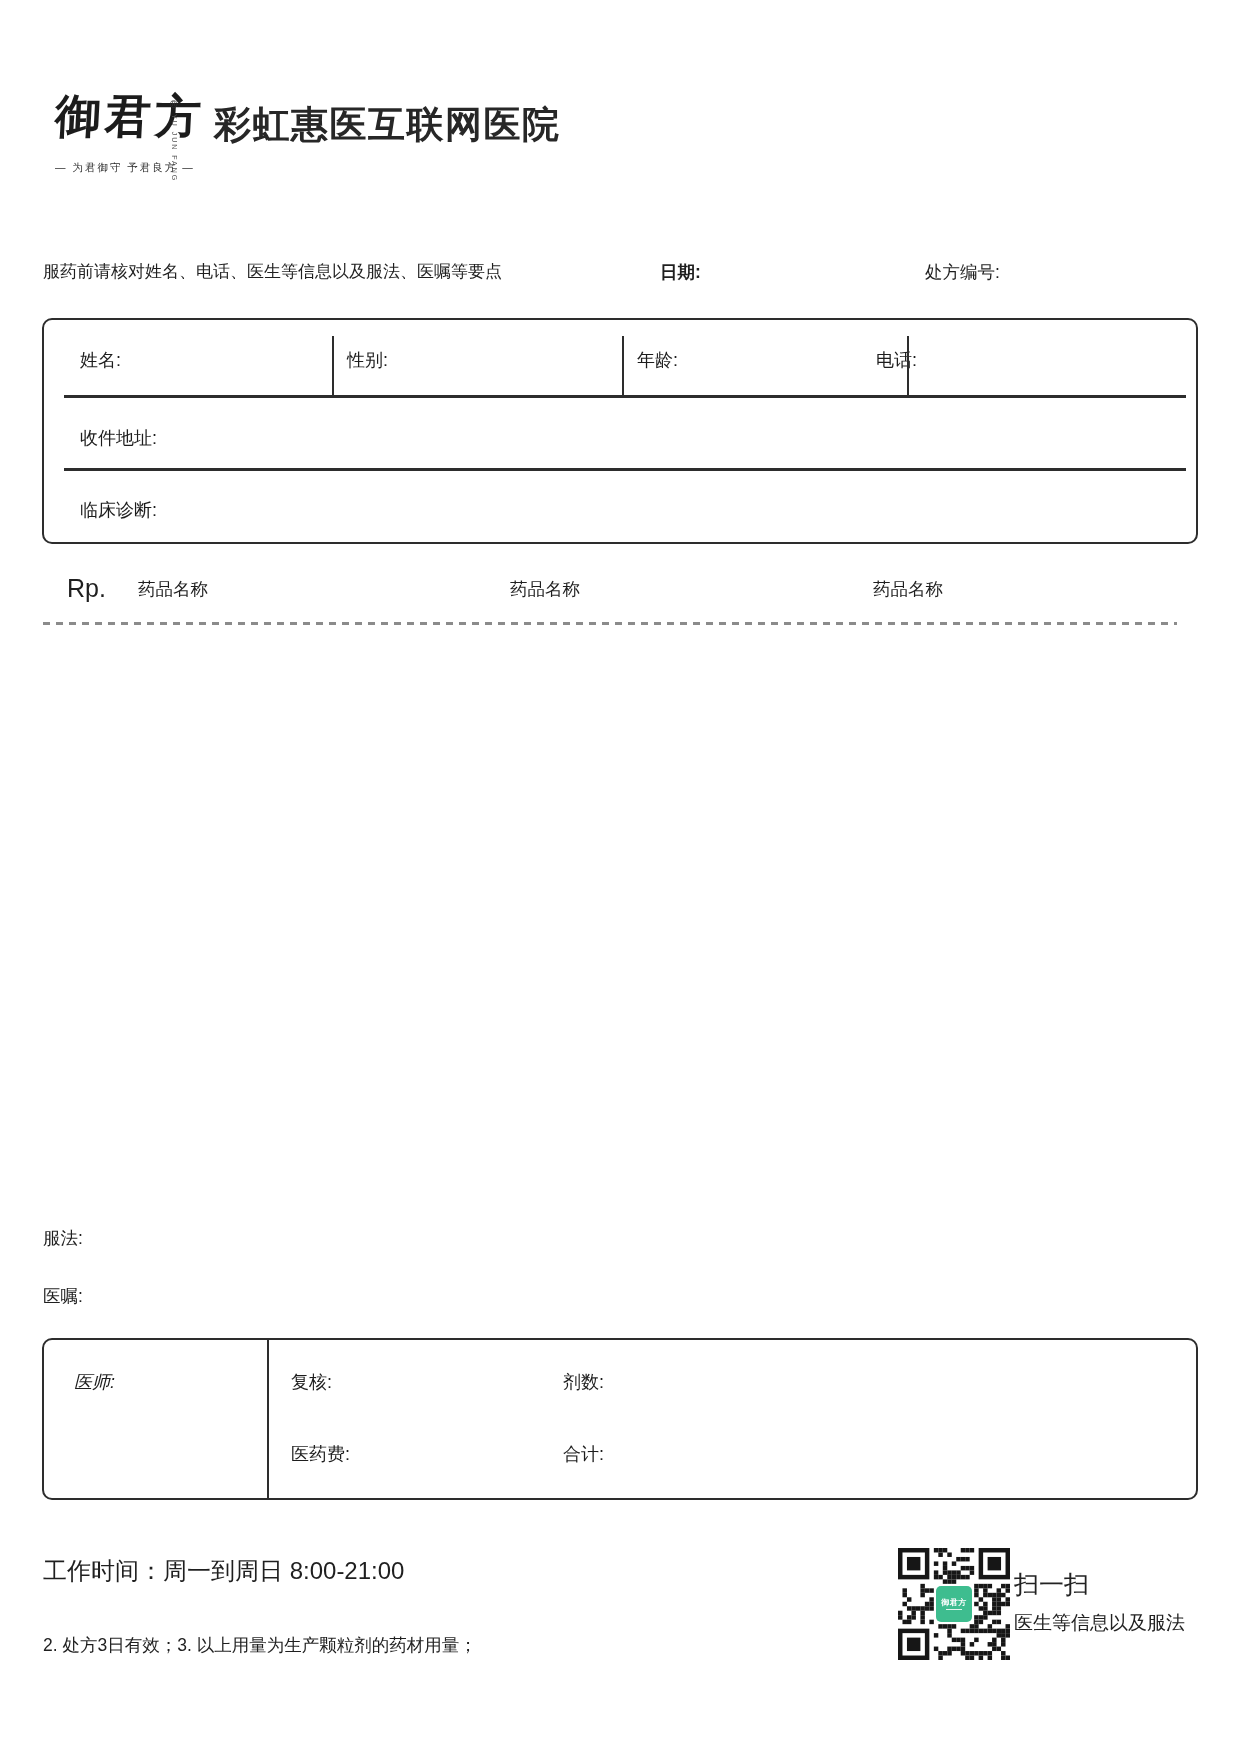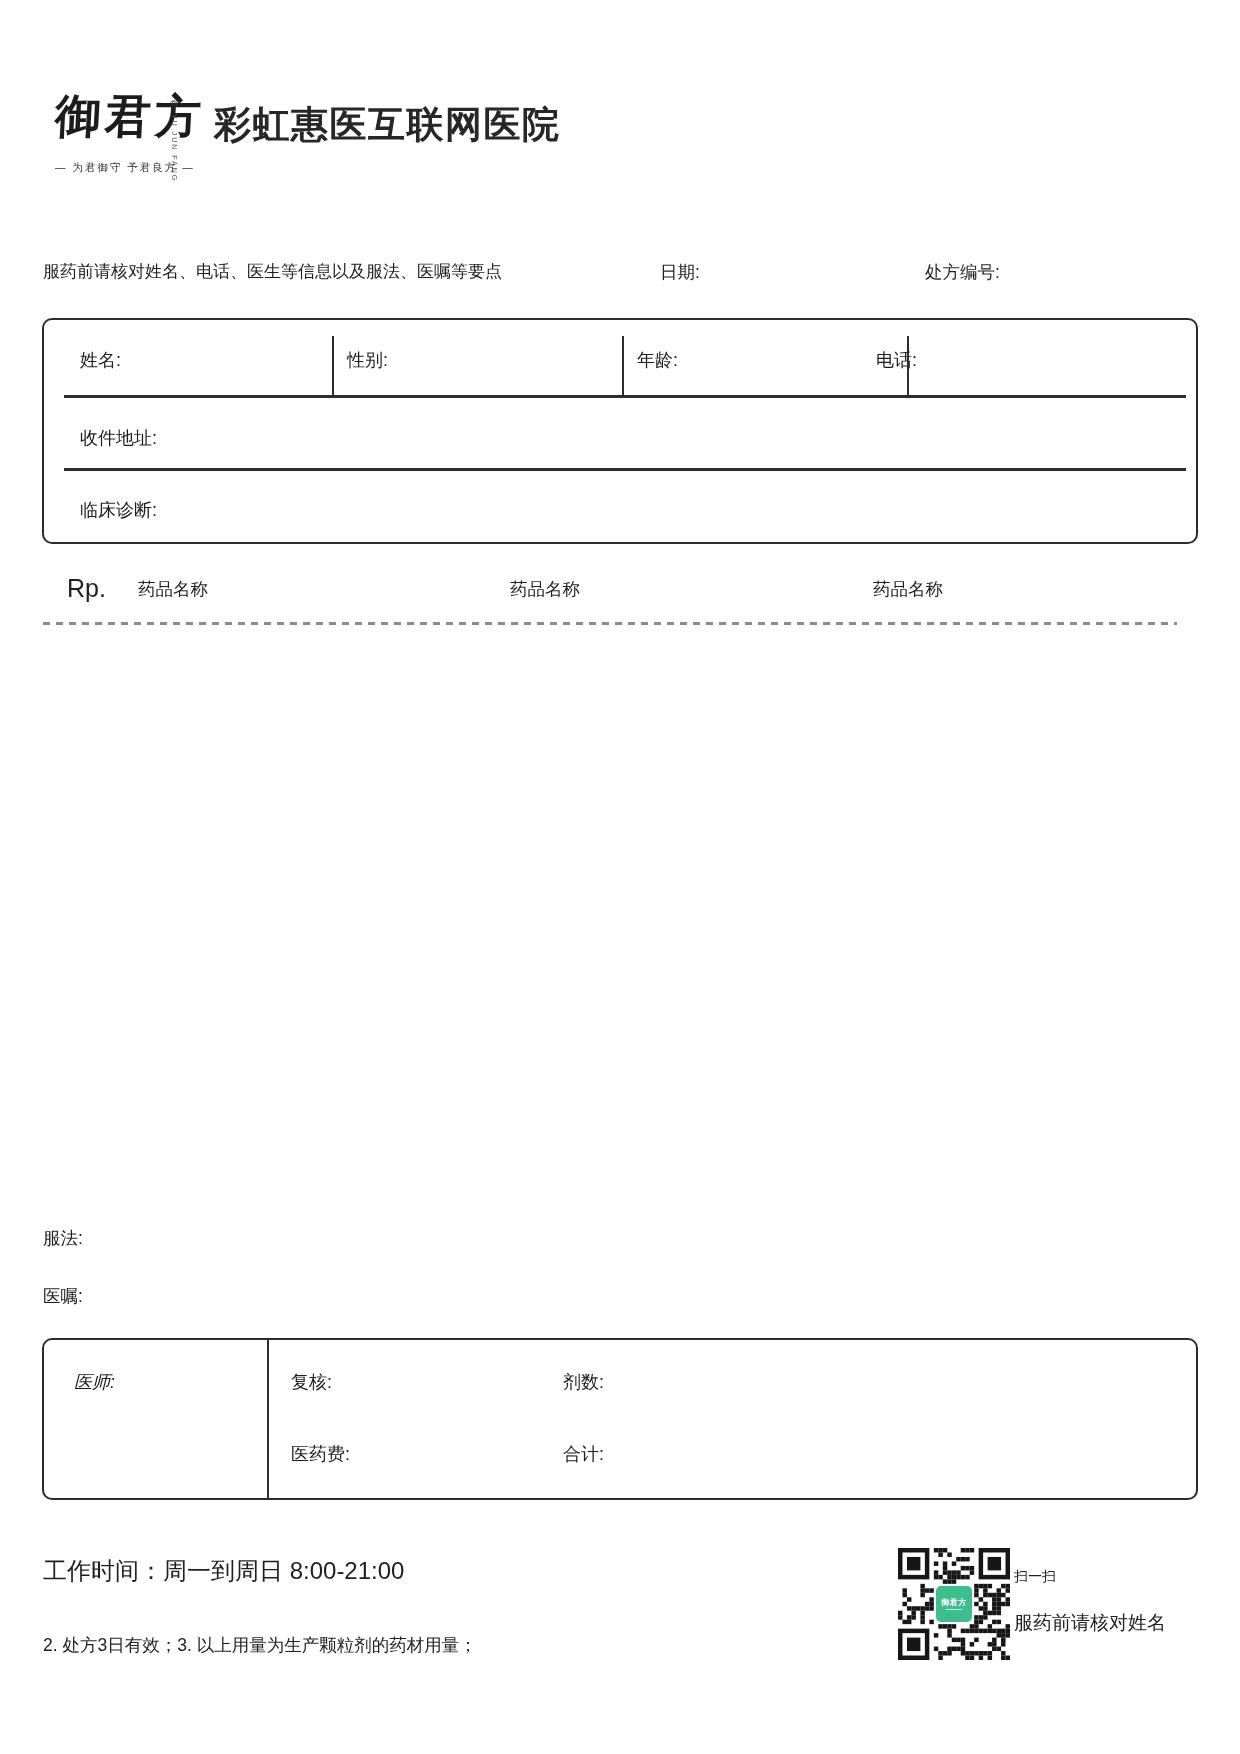--- a/index.html
+++ b/index.html
@@ -12,21 +12,21 @@
   .logo-text{left:55px;top:86px;font-family:"DejaVu Serif",serif;font-weight:bold;
     font-size:46px;letter-spacing:4px;color:#1c1c1c;transform:skewX(-3deg);}
   .reg-mark{left:170px;top:99px;font-size:10px;color:#333;}
   .logo-side{left:171px;top:114px;writing-mode:vertical-rl;font-size:7px;
     letter-spacing:2px;color:#555;}
   .tagline{left:55px;top:151px;font-size:10.5px;letter-spacing:2px;color:#2e2e2e;white-space:nowrap;margin-top:10px;}
   .hospital-title{left:214px;top:100px;font-size:37px;font-weight:900;
     letter-spacing:1.5px;color:#272727;}
   
   .notice{left:43px;top:260px;font-size:17px;color:#1f1f1f;}
-  .date-label{left:660px;top:260px;font-size:17.5px;}
+  .date-label{left:660px;top:260px;font-size:17.5px;font-weight:bold;}
   .rx-label{left:925px;top:260px;font-size:17.5px;}
   
   .patient-box{left:42px;top:318px;width:1152px;height:222px;
     border:2.5px solid #2d2d2d;border-radius:10px;}
   .cell-label{position:absolute;font-size:18px;color:#1d1d1d;}
   .vdiv{position:absolute;width:2px;background:#2d2d2d;}
   .hrule{position:absolute;left:20px;right:10px;height:2.5px;background:#2d2d2d;}
   
   .rp-label{left:67px;top:574px;font-size:25px;}
   .col-h1{left:138px;top:577px;font-size:17.5px;}
@@ -49,21 +49,21 @@
   
   .hours{left:43px;top:1555px;font-size:24px;}
   .note1{left:43px;top:1594px;font-size:17.5px;}
   .note2{left:43px;top:1633px;font-size:17.5px;}
   .qr{left:898px;top:1548px;width:112px;height:112px;}
   .qr-center{position:absolute;left:38px;top:38px;width:36px;height:36px;
     border-radius:5px;display:flex;flex-direction:column;align-items:center;
     justify-content:center;color:#fff;}
   .qr-center .t{font-size:8px;font-weight:bold;letter-spacing:0.5px;line-height:9px;}
   .qr-center .u{width:16px;height:1px;background:rgba(255,255,255,.85);margin-top:2px;}
-  .cap1{left:1014px;top:1568px;font-size:14px;color:#222;}
+  .cap1{left:1014px;top:1568px;font-size:25px;color:#222;}
   .cap2{left:1014px;top:1610px;font-size:19px;color:#222;}
 </style>
 </head>
 <body>
 
 <div id="page">
 
   <div class="abs logo-text">御君方</div>
   <div class="abs reg-mark">®</div>
   <div class="abs logo-side">YU JUN FANG</div>
@@ -285,15 +285,15 @@
         <rect x="80.64000000000001" y="0" width="31.360000000000003" height="31.360000000000003" fill="#161616"></rect>
         <rect x="85.12" y="4.48" width="22.400000000000002" height="22.400000000000002" fill="#fff"></rect>
         <rect x="89.60000000000001" y="8.96" width="13.440000000000001" height="13.440000000000001" fill="#161616"></rect>
       </svg>
     <div class="qr-center" style="background: rgb(62, 189, 143);">
       <div class="t">御君方</div>
       <div class="u"></div>
     </div>
   </div>
   <div class="abs cap1">扫一扫</div>
-  <div class="abs cap2">服药前请核对姓名</div>
+  <div class="abs cap2">医生等信息以及服法</div>
 
 </div>
 
 </body></html>

